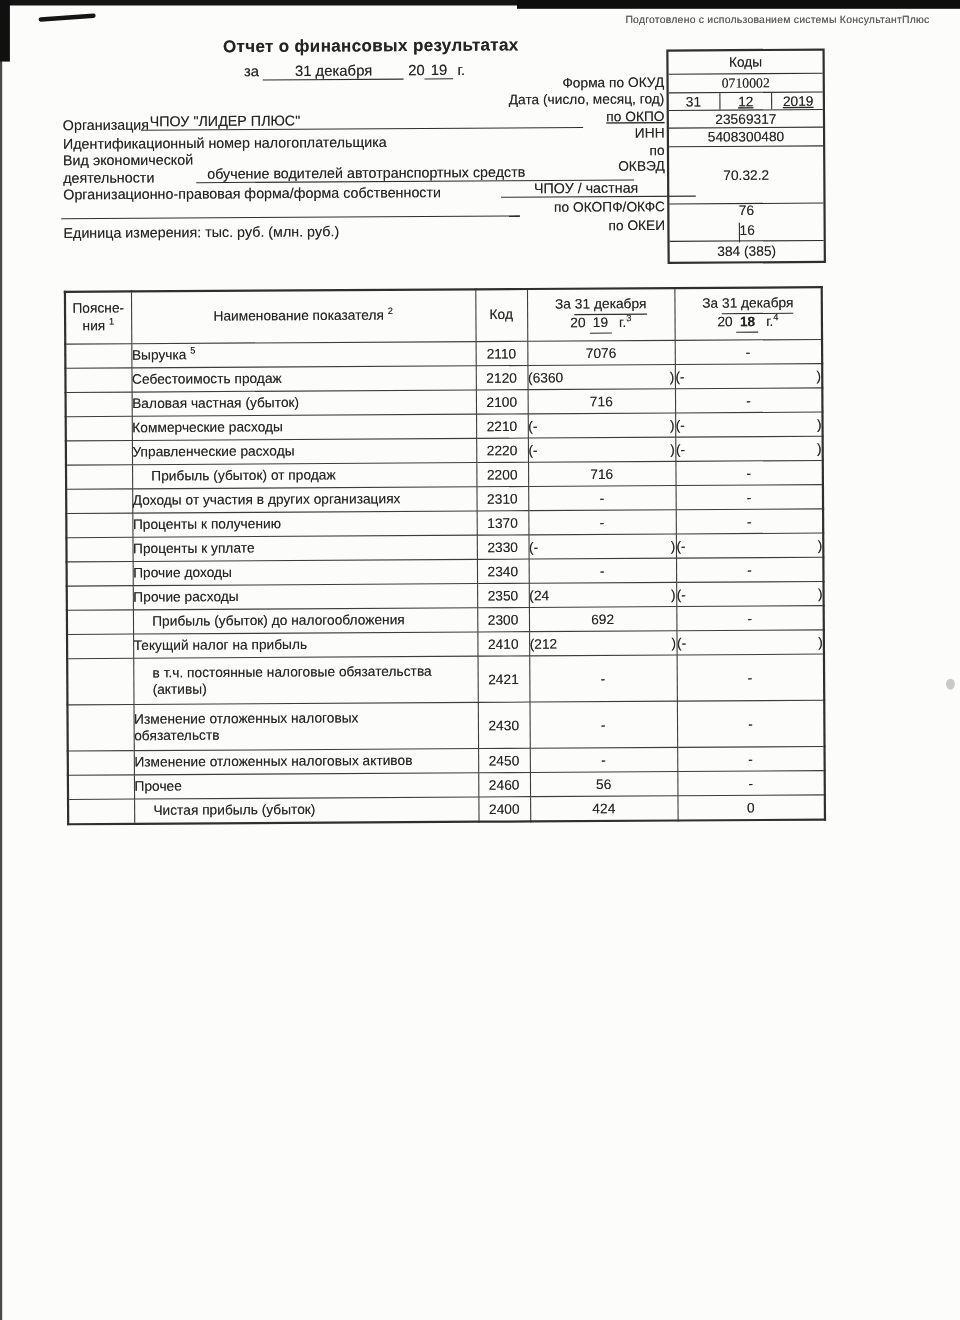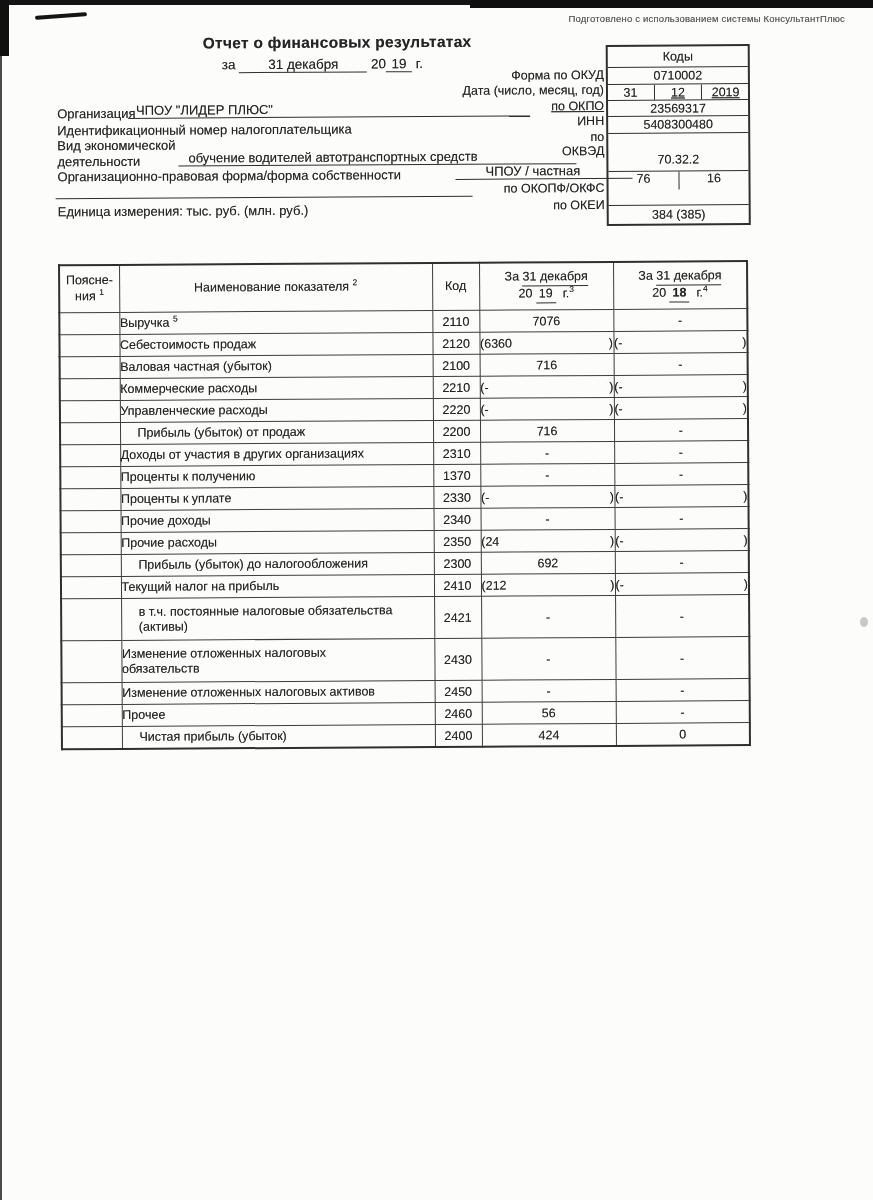--- a/index.html
+++ b/index.html
@@ -27,28 +27,28 @@
   .subtitle .fill{display:inline-block;text-align:center;border-bottom:1.2px solid #2e2e2e;}
   .subtitle .d{width:128px;}
   .subtitle .y{width:26px;}
   
   .lbl{position:absolute;right:269px;font-size:12.5px;white-space:nowrap;text-align:right;}
   
   .codes-box{position:absolute;left:606px;top:46px;width:140px;border:2px solid #2f2f2f;font-size:12.5px;background:transparent;}
   .cb-row{border-top:1.4px solid #2f2f2f;display:flex;align-items:center;justify-content:center;height:16px;text-align:center;}
   .cb-row:first-child{border-top:none;}
   .cb-head{height:20px;}
-  .cb-okud{height:16px;}
+  .cb-okud{height:16px;font-family:Liberation Serif, serif;}
   .cb-date{height:15px;padding:0;}
   .cb-date span{flex:0 0 33.3%;height:100%;display:flex;align-items:center;justify-content:center;}
   .cb-date span + span{border-left:1.4px solid #2f2f2f;text-decoration:underline;}
   .cb-okpo{height:15px;}
   .cb-inn{height:16px;}
-  .cb-tall{height:33px;align-items:flex-end;padding-bottom:4px;box-sizing:content-box;}
-  .cb-split2{padding:0;align-items:flex-start;}
+  .cb-tall{height:33px;align-items:flex-end;padding-bottom:18px;box-sizing:content-box;}
+  .cb-split2{padding:0;align-items:center;flex-direction:column;}
   .cb-split2 span{flex:0 0 50%;display:flex;align-items:flex-end;justify-content:center;padding-bottom:4px;box-sizing:border-box;}
   .cb-split2 span + span{border-left:1.4px solid #2f2f2f;}
   .cb-okei{height:18px;}
   
   .info{font-size:13px;white-space:nowrap;}
   .uline{border-bottom:1.2px solid #2e2e2e;}
   .hr{border-top:1.2px solid #2e2e2e;height:0;}
   
   table.fin{position:absolute;left:57px;top:262px;border-collapse:collapse;table-layout:fixed;
     font-size:12.5px;color:#242424;}

